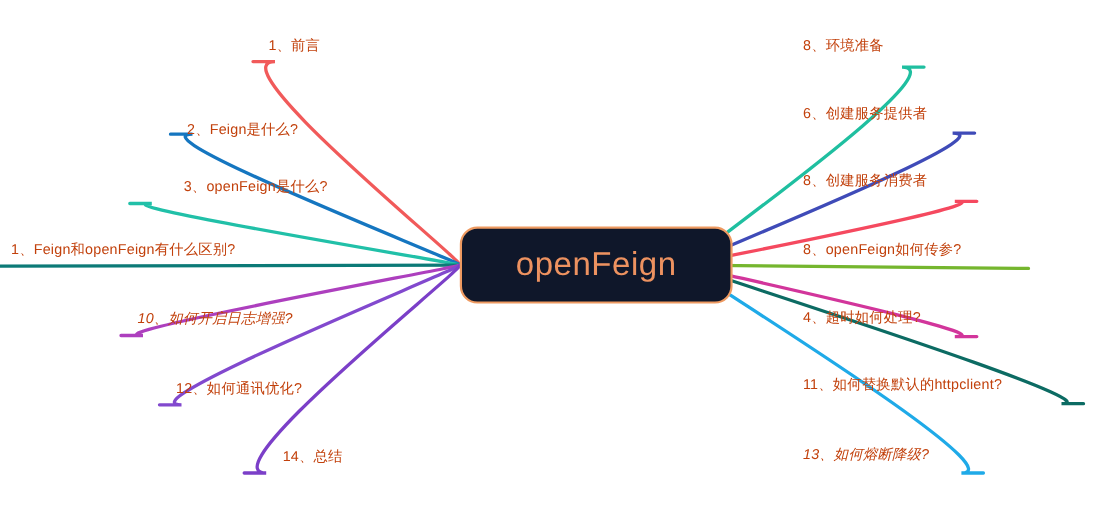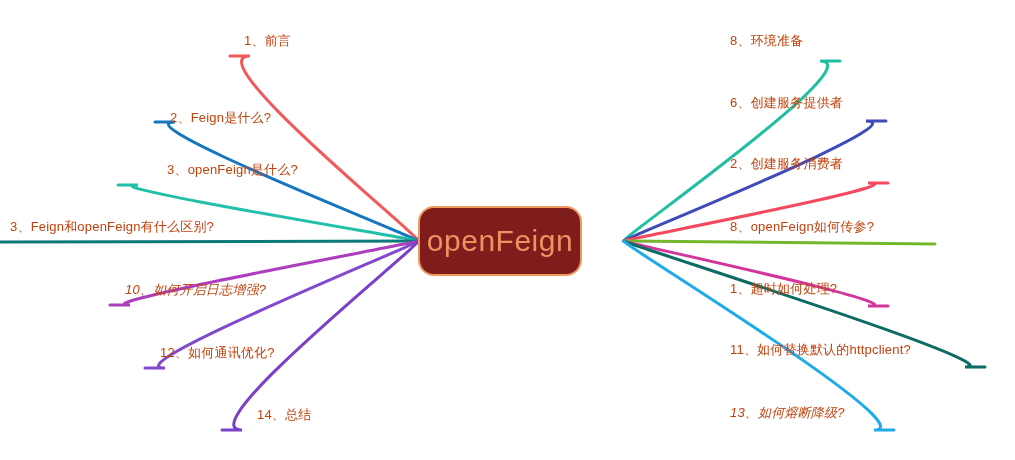--- a/index.html
+++ b/index.html
@@ -34,26 +34,26 @@
   .branch-label.right {
     text-align: left;
   }
   .branch-label.left {
     text-align: right;
   }
   #central-node {
     position: absolute;
     left: 418px;
     top: 206px;
-    width: 164px;
+    width: 248px;
     height: 70px;
     box-sizing: border-box;
     border: 2px solid #EE9A61;
     border-radius: 16px;
-    background: #7f1d1d;
+    background: #0f172a;
     display: flex;
     align-items: center;
     justify-content: center;
     z-index: 5;
   }
   #central-node-label {
     font-size: 30px;
     color: #ED9260;
     letter-spacing: 0.5px;
   }
@@ -81,26 +81,26 @@
     </svg>
 
   <div id="central-node">
     <span id="central-node-label">openFeign</span>
   </div>
 
   <div id="labels-layer">
       <div class="branch-label left" style="left: 244px; top: 34px;">1、前言</div>
       <div class="branch-label left" style="left: 170px; top: 100px; margin-top: 11px;">2、Feign是什么?</div>
       <div class="branch-label left" style="left: 133px; top: 163px; margin-left: 34px;">3、openFeign是什么?</div>
-      <div class="branch-label left" style="left: 10px; top: 220px;">3、Feign和openFeign有什么区别?</div>
+      <div class="branch-label left" style="left: 10px; top: 220px;">1、Feign和openFeign有什么区别?</div>
       <div class="branch-label left" style="left: 125px; top: 283px; font-style: italic;">10、如何开启日志增强?</div>
       <div class="branch-label left" style="left: 160px; top: 346px;">12、如何通讯优化?</div>
       <div class="branch-label left" style="left: 237px; top: 408px; margin-left: 20px;">14、总结</div>
       <div class="branch-label right" style="left: 730px; top: 34px;">8、环境准备</div>
       <div class="branch-label right" style="left: 730px; top: 96px;">6、创建服务提供者</div>
-      <div class="branch-label right" style="left: 730px; top: 157px;">2、创建服务消费者</div>
+      <div class="branch-label right" style="left: 730px; top: 157px;">8、创建服务消费者</div>
       <div class="branch-label right" style="left: 730px; top: 220px;">8、openFeign如何传参?</div>
-      <div class="branch-label right" style="left: 730px; top: 282px;">1、超时如何处理?</div>
+      <div class="branch-label right" style="left: 730px; top: 282px;">4、超时如何处理?</div>
       <div class="branch-label right" style="left: 730px; top: 343px;">11、如何替换默认的httpclient?</div>
       <div class="branch-label right" style="left: 730px; top: 406px; font-style: italic;">13、如何熔断降级?</div>
     </div>
 
 </div>
 
 </body></html>

